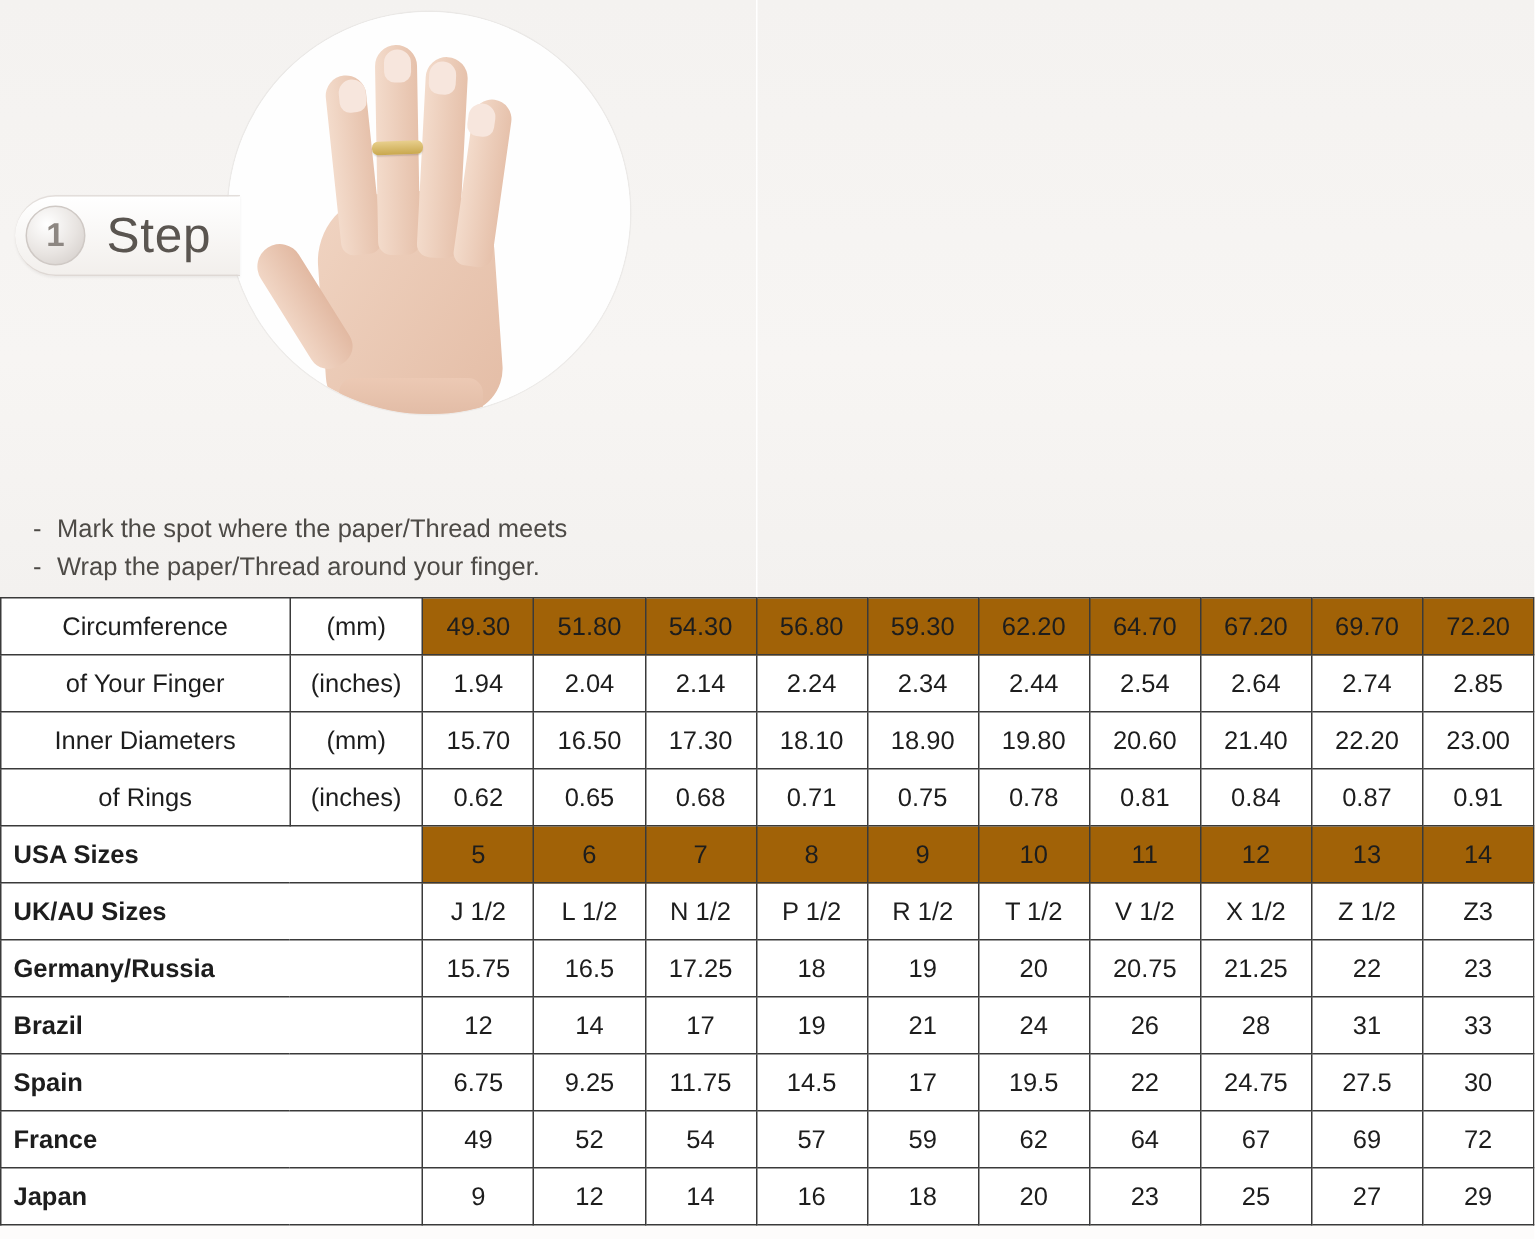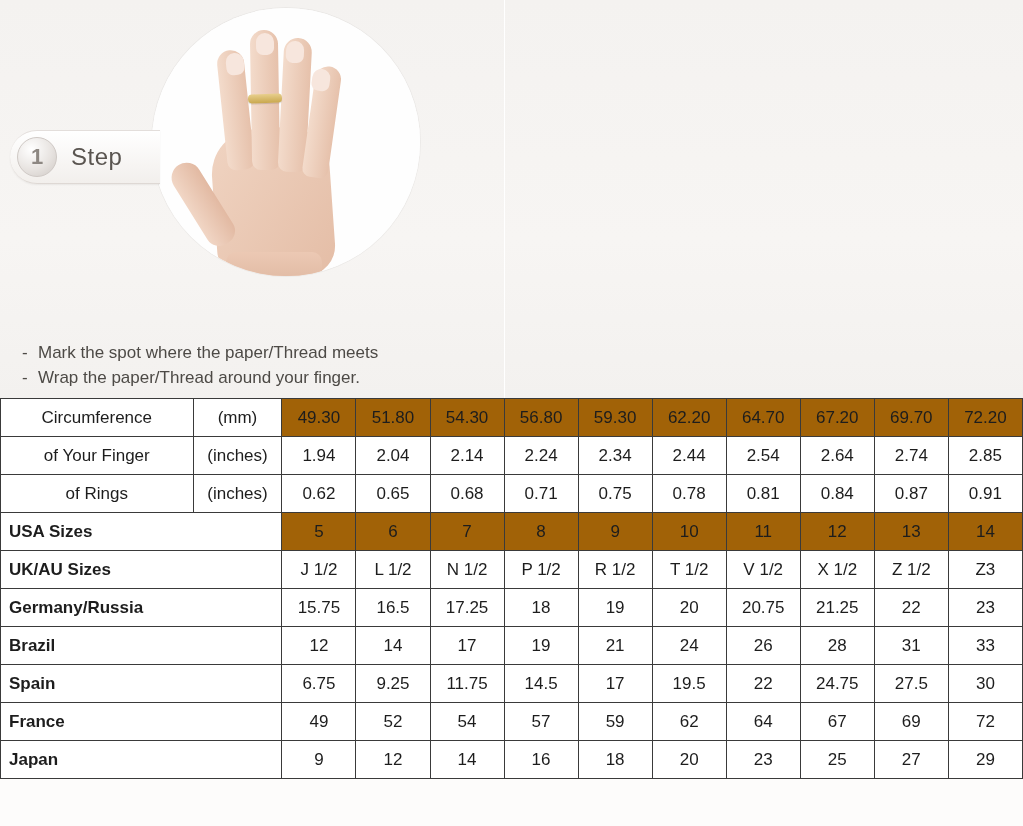--- a/index.html
+++ b/index.html
@@ -63,21 +63,21 @@
     color: #8d8782;
     font-size: 22px;
     font-weight: bold;
     display: flex;
     align-items: center;
     justify-content: center;
     flex: 0 0 auto;
   }
   .step-word {
     margin-left: 14px;
-    font-size: 24px;
+    font-size: 33px;
     color: #5a5550;
     letter-spacing: 0.5px;
   }
 
   
   .photo-circle {
     position: absolute;
     top: 8px;
     width: 268px;
     height: 268px;
@@ -275,20 +275,34 @@
           <td class="datacell">2.14</td>
           <td class="datacell">2.24</td>
           <td class="datacell">2.34</td>
           <td class="datacell">2.44</td>
           <td class="datacell">2.54</td>
           <td class="datacell">2.64</td>
           <td class="datacell">2.74</td>
           <td class="datacell">2.85</td>
         </tr>
 
+        <tr>
+          <td class="rowlabel">Inner Diameters</td>
+          <td class="unit">(mm)</td>
+          <td class="datacell">15.70</td>
+          <td class="datacell">16.50</td>
+          <td class="datacell">17.30</td>
+          <td class="datacell">18.10</td>
+          <td class="datacell">18.90</td>
+          <td class="datacell">19.80</td>
+          <td class="datacell">20.60</td>
+          <td class="datacell">21.40</td>
+          <td class="datacell">22.20</td>
+          <td class="datacell">23.00</td>
+        </tr>
 
         <tr>
           <td class="rowlabel">of Rings</td>
           <td class="unit">(inches)</td>
           <td class="datacell">0.62</td>
           <td class="datacell">0.65</td>
           <td class="datacell">0.68</td>
           <td class="datacell">0.71</td>
           <td class="datacell">0.75</td>
           <td class="datacell">0.78</td>

